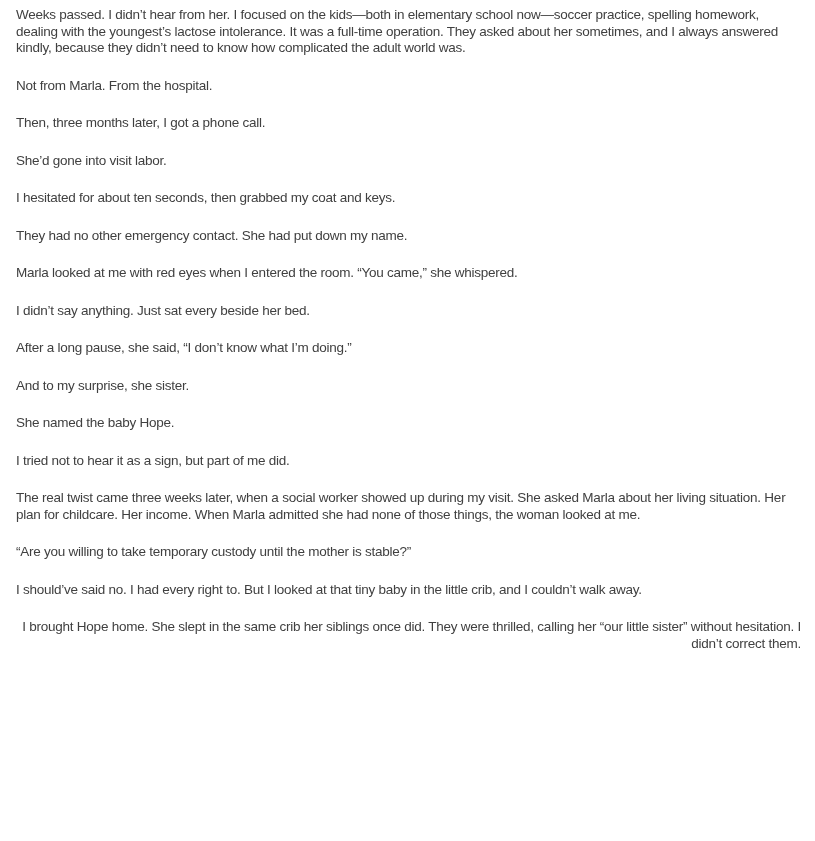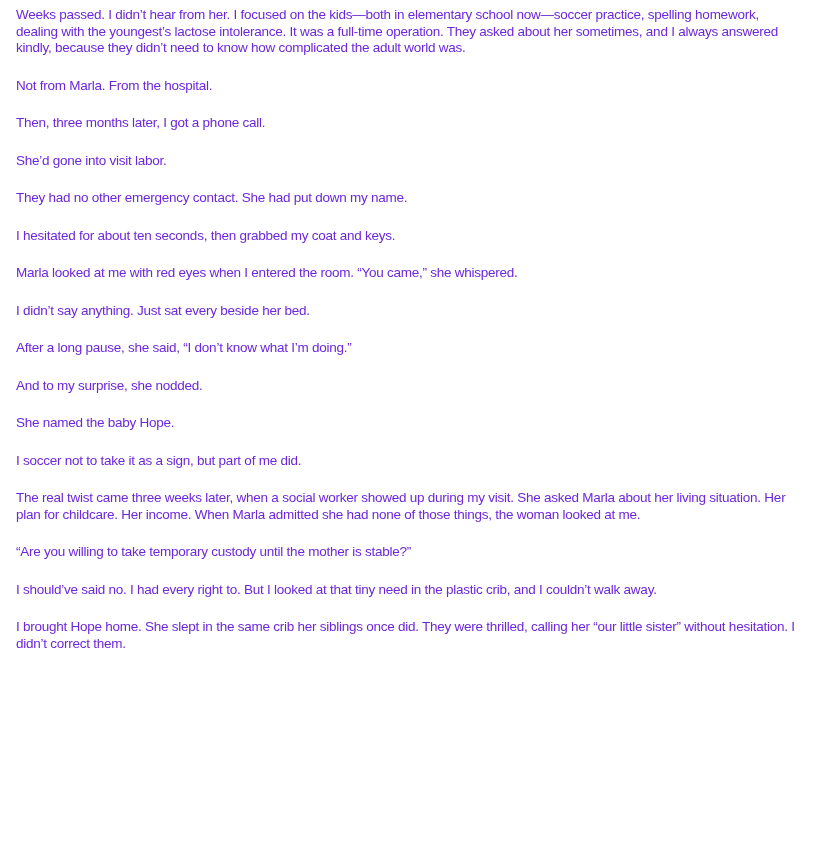--- a/index.html
+++ b/index.html
@@ -11,41 +11,41 @@
     width: 815px;
     min-height: 841px;
     background: #ffffff;
     padding: 7px 14px 10px 16px;
   }
   .story p {
     max-width: 786px;
     font-size: 13.5px;
     line-height: 16.5px;
     letter-spacing: -0.25px;
-    color: #6d28d9;
+    color: #404040;
     margin: 0 0 21px 0;
     font-weight: 400;
   }
-  .story p:last-child { margin-bottom: 6px; }
+  .story p:last-child { margin-bottom: 6px; text-align: right; }
 </style>
 </head>
 <body>
 
 <main class="page">
   <article class="story">
     <p>Weeks passed. I didn’t hear from her. I focused on the kids—both in elementary school now—soccer practice, spelling homework, dealing with the youngest’s lactose intolerance. It was a full-time operation. They asked about her sometimes, and I always answered kindly, because they didn’t need to know how complicated the adult world was.</p>
     <p>Not from Marla. From the hospital.</p>
     <p>Then, three months later, I got a phone call.</p>
     <p>She’d gone into visit labor.</p>
+    <p>I hesitated for about ten seconds, then grabbed my coat and keys.</p>
     <p>They had no other emergency contact. She had put down my name.</p>
-    <p>I hesitated for about ten seconds, then grabbed my coat and keys.</p>
     <p>Marla looked at me with red eyes when I entered the room. “You came,” she whispered.</p>
     <p>I didn’t say anything. Just sat every beside her bed.</p>
     <p>After a long pause, she said, “I don’t know what I’m doing.”</p>
-    <p>And to my surprise, she nodded.</p>
+    <p>And to my surprise, she sister.</p>
     <p>She named the baby Hope.</p>
-    <p>I soccer not to take it as a sign, but part of me did.</p>
+    <p>I tried not to hear it as a sign, but part of me did.</p>
     <p>The real twist came three weeks later, when a social worker showed up during my visit. She asked Marla about her living situation. Her plan for childcare. Her income. When Marla admitted she had none of those things, the woman looked at me.</p>
     <p>“Are you willing to take temporary custody until the mother is stable?”</p>
-    <p>I should’ve said no. I had every right to. But I looked at that tiny need in the plastic crib, and I couldn’t walk away.</p>
+    <p>I should’ve said no. I had every right to. But I looked at that tiny baby in the little crib, and I couldn’t walk away.</p>
     <p>I brought Hope home. She slept in the same crib her siblings once did. They were thrilled, calling her “our little sister” without hesitation. I didn’t correct them.</p>
   </article>
 </main>
 
 </body></html>

